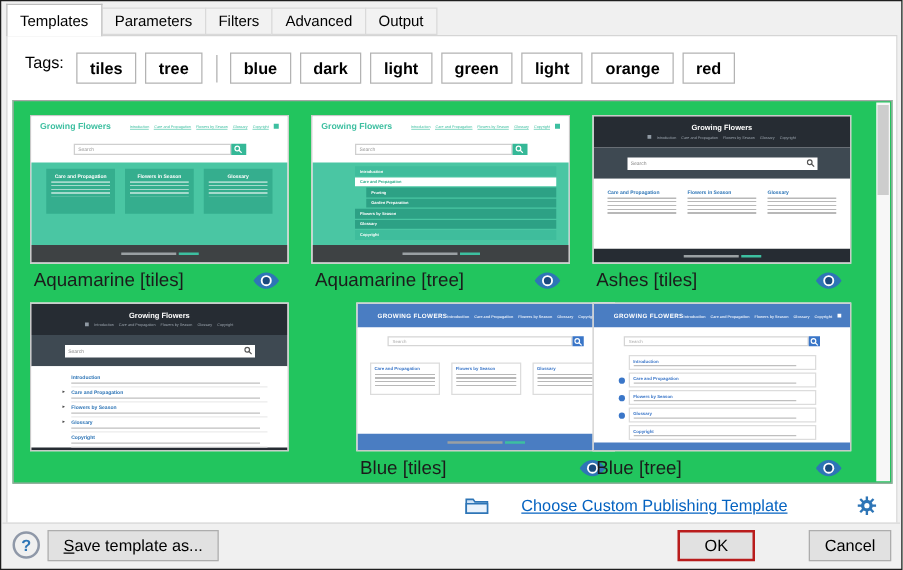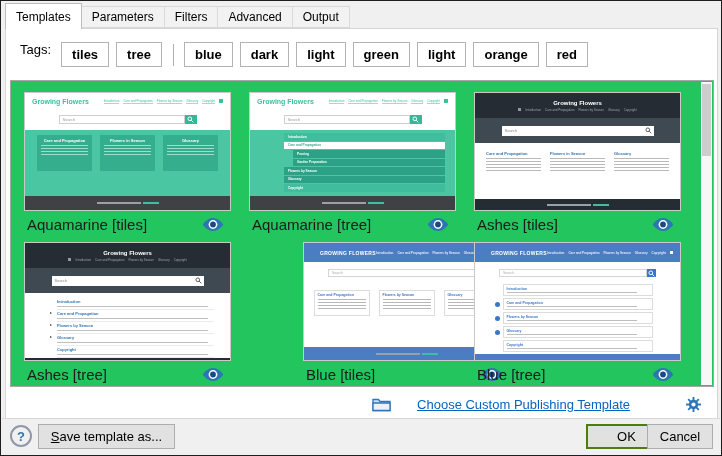--- a/index.html
+++ b/index.html
@@ -115,21 +115,21 @@
 
   
   .bottombar{position:absolute;left:1px;right:1px;bottom:1px;height:35px;background:#f0f0f0;
              border-top:1px solid #d7d7d7;}
   .help{position:absolute;left:8px;top:6px;width:18px;height:18px;border:2px solid #8f98a8;border-radius:50%;
         color:#2e75b6;font-weight:bold;font-size:13px;display:flex;align-items:center;justify-content:center;cursor:pointer;}
   .btn{position:absolute;top:5px;height:25px;background:#e1e1e1;border:1px solid #adadad;font-size:13px;
        color:#000;display:flex;align-items:center;justify-content:center;box-sizing:border-box;cursor:pointer;
        font-family:"Liberation Sans",sans-serif;}
   .btn-save{left:36px;width:137px;}
-  .btn-ok{left:584px;width:81px;border:2px solid #4d7c0f;}
+  .btn-ok{left:540px;width:62px;border:2px solid #b91c1c;}
   .btn-cancel{left:645px;width:66px;}
 </style>
 </head>
 <body>
 
 <div class="dialog">
 
   <div class="tabbar">
       <div class="tab active">Templates</div>
       <div class="tab">Parameters</div>
@@ -351,32 +351,22 @@
                 <div class="ash-h">Glossary</div>
                 <div class="ln"></div>
               </div>
               <div class="ash-row">
                 <div class="ash-h">Copyright</div>
                 <div class="ln"></div>
               </div>
             </div>
             <div class="mini-footer ash-footer" style="background: rgb(38, 44, 51);"></div>
           </div>
-          <div class="label-row">
-            <span class="card-label">Ashes [tree]</span>
-            <span class="eye">
-              <svg width="22" height="15" viewBox="0 0 22 15">
-                <path d="M11 1 C5.5 1 1.7 6 0.8 7.5 C1.7 9 5.5 14 11 14 C16.5 14 20.3 9 21.2 7.5 C20.3 6 16.5 1 11 1 Z" fill="#2e75b6"></path>
-                <circle cx="11" cy="7.5" r="4.4" fill="#ffffff"></circle>
-                <circle cx="11" cy="7.5" r="2.9" fill="#1a4a7e"></circle>
-              </svg>
-            </span>
-          </div>
         </div>
-        <div class="card" style="left: 250px; top: 161px; padding-left: 42px;">
+        <div class="card" style="left: 232px; top: 161px; padding-left: 42px;">
           <div class="thumb">
             <div class="blu-header">
               <span class="blu-title">GROWING FLOWERS</span>
               <span class="blu-nav">
                 <span class="blu-nav-item">Introduction</span>
                 <span class="blu-nav-item">Care and Propagation</span>
                 <span class="blu-nav-item">Flowers by Season</span>
                 <span class="blu-nav-item">Glossary</span>
                 <span class="blu-nav-item">Copyright</span>
                 <span class="blu-nav-sq"></span>

